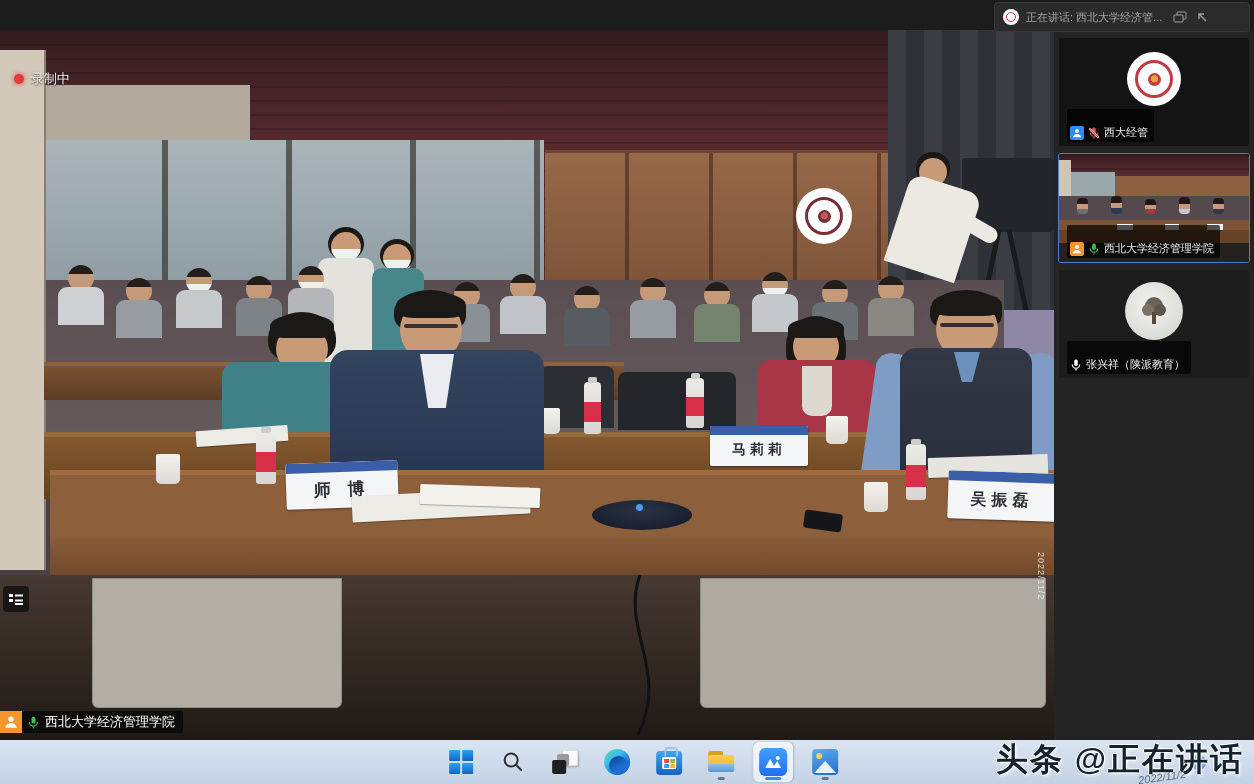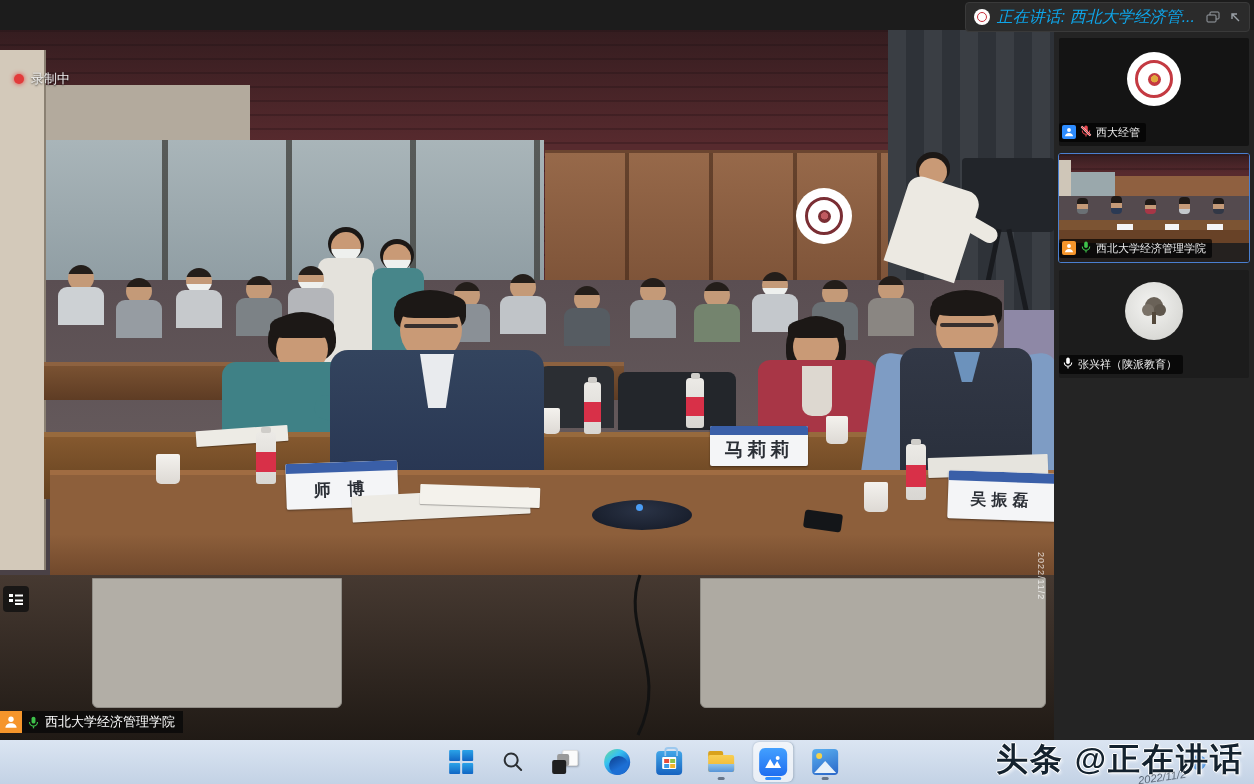--- a/index.html
+++ b/index.html
@@ -7,21 +7,21 @@
     font-family:"Liberation Sans","DejaVu Sans",sans-serif;background:#1c1c1c;}
   .abs{position:absolute;}
   
   #titlebar{position:absolute;left:0;top:0;width:1254px;height:30px;background:#1b1b1b;z-index:30;}
   #titlebar .title{position:absolute;left:0;right:0;top:0;height:30px;line-height:30px;text-align:center;
     color:#d8d8d8;font-size:14px;}
   #speaker-box{position:absolute;right:4px;top:2px;height:28px;min-width:238px;background:#2b2b2b;
     border:1px solid #3a3a3a;border-radius:4px;display:flex;align-items:center;gap:7px;padding:0 8px;z-index:35;}
   #speaker-box .slogo{width:16px;height:16px;border-radius:50%;background:#fff;position:relative;flex:0 0 auto;}
   #speaker-box .slogo::after{content:"";position:absolute;left:3px;top:3px;width:8px;height:8px;border:1.5px solid #c8303c;border-radius:50%;}
-  #speaker-box .stext{color:#0ea5e9;font-size:16px;white-space:nowrap;font-style:italic;}
+  #speaker-box .stext{color:#a3a3a3;font-size:11px;white-space:nowrap;}
   #speaker-box .ctrl{display:flex;gap:8px;margin-left:4px;}
   
   #main-video{position:absolute;left:0;top:30px;width:1054px;height:710px;background:#4a4146;overflow:hidden;z-index:10;}
   .wall-brick{background:repeating-linear-gradient(0deg,#572a2e 0 12px,#472226 12px 14px);}
   .wall-brick::after{content:"";position:absolute;inset:0;background:linear-gradient(rgba(25,18,20,.55),rgba(25,18,20,0) 45%);}
   .glass{background:linear-gradient(#a9b5b9,#8e9ca2);
     background-image:repeating-linear-gradient(90deg,rgba(60,60,56,0) 0 118px,rgba(60,60,56,.75) 118px 124px),linear-gradient(#a9b5b9,#8e9ca2);}
   .wood{background:linear-gradient(#97694a,#7c5237);
     background-image:repeating-linear-gradient(90deg,rgba(60,34,20,0) 0 80px,rgba(60,34,20,.55) 80px 84px),linear-gradient(#97694a,#7c5237);
     border-top:3px solid #6b4530;}
@@ -51,22 +51,22 @@
   #main-label .lstrip{background:rgba(8,8,8,.82);display:flex;align-items:center;gap:5px;padding:0 8px 0 5px;}
   #main-label .lname{color:#fff;font-size:13px;}
   #layout-toggle{position:absolute;left:3px;top:556px;width:26px;height:26px;background:rgba(18,18,18,.85);
     border-radius:4px;display:flex;align-items:center;justify-content:center;z-index:6;}
   #vdate{position:absolute;left:1036px;top:522px;writing-mode:vertical-rl;color:rgba(255,255,255,.75);
     font-size:9px;letter-spacing:1px;z-index:6;}
   
   #sidebar{position:absolute;left:1054px;top:30px;width:200px;height:710px;background:#242424;z-index:20;}
   .thumb{position:absolute;left:5px;width:190px;height:108px;background:#141414;border-radius:2px;overflow:hidden;}
   .thumb.active{outline:1px solid #4a7fd0;}
-  .tlabel{position:absolute;left:0;bottom:4px;display:flex;gap:4px;
-    background:rgba(0,0,0,.68);border-radius:2px;padding:2px 6px 2px 3px;max-width:178px;box-sizing:border-box;}
+  .tlabel{position:absolute;left:8px;bottom:4px;display:flex;align-items:center;gap:4px;
+    background:rgba(0,0,0,.68);border-radius:2px;padding:16px 6px 2px 3px;max-width:178px;box-sizing:border-box;}
   .tlabel .tname{color:#ececec;font-size:11px;white-space:nowrap;overflow:hidden;text-overflow:ellipsis;}
   .pbadge{width:14px;height:14px;border-radius:2px;display:flex;align-items:center;justify-content:center;flex:0 0 auto;}
   .circ{position:absolute;border-radius:50%;}
   .seal{background:#fff;display:flex;align-items:center;justify-content:center;}
   .seal .ring{width:32px;height:32px;border:3px solid #c43a42;border-radius:50%;display:flex;align-items:center;justify-content:center;}
   .seal .core{width:13px;height:13px;border-radius:50%;background:radial-gradient(circle at 50% 45%,#e0a83e 0 35%,#c43a42 40%);}
   
   #taskbar{position:absolute;left:0;top:740px;width:1254px;height:44px;z-index:25;
     background:linear-gradient(#dbe5f2,#c3d2e5);}
   #tb-icons{position:absolute;left:50%;top:0;transform:translateX(-46%);display:flex;gap:12px;height:44px;align-items:center;}
@@ -195,21 +195,21 @@
   </div>
 
   <div class="abs" style="left:44px;top:402px;width:1010px;height:62px;background:linear-gradient(#85592f,#63401f);border-top:5px solid #976a3d"></div>
   <div class="paper" style="left:196px;top:398px;width:92px;height:16px;transform:rotate(-4deg)"></div>
   <div class="cup" style="left:542px;top:378px;width:18px;height:26px"></div>
   <div class="bottle" style="left:584px;top:352px;width:17px;height:52px"></div>
   <div class="bottle" style="left:686px;top:348px;width:18px;height:50px"></div>
   <div class="cup" style="left:826px;top:386px;width:22px;height:28px"></div>
   <div class="plate" style="left:710px;top:396px;width:98px;height:40px">
     <div class="strip" style="height:9px"></div>
-    <span class="pname" style="font-size:19px;letter-spacing:4px">马莉莉</span>
+    <span class="pname" style="font-size:14px;letter-spacing:4px">马莉莉</span>
   </div>
 
   <div class="abs" style="left:330px;top:266px;width:214px;height:214px">
     <div class="phair" style="left:64px;top:-6px;width:72px;height:44px;border-radius:50% 50% 40% 40%"></div>
     <div class="phead" style="left:70px;top:2px;width:62px;height:64px"></div>
     <div class="phair" style="left:66px;top:-4px;width:70px;height:26px;border-radius:50% 50% 26% 26%"></div>
     <div class="glasses" style="left:74px;top:28px;width:54px"></div>
     <div class="abs" style="left:0;top:54px;width:214px;height:160px;background:linear-gradient(#33445e,#263350);border-radius:18px 18px 0 0"></div>
     <div class="abs" style="left:90px;top:58px;width:34px;height:54px;background:#e9ebee;clip-path:polygon(0 0,100% 0,76% 100%,24% 100%)"></div>
   </div>

